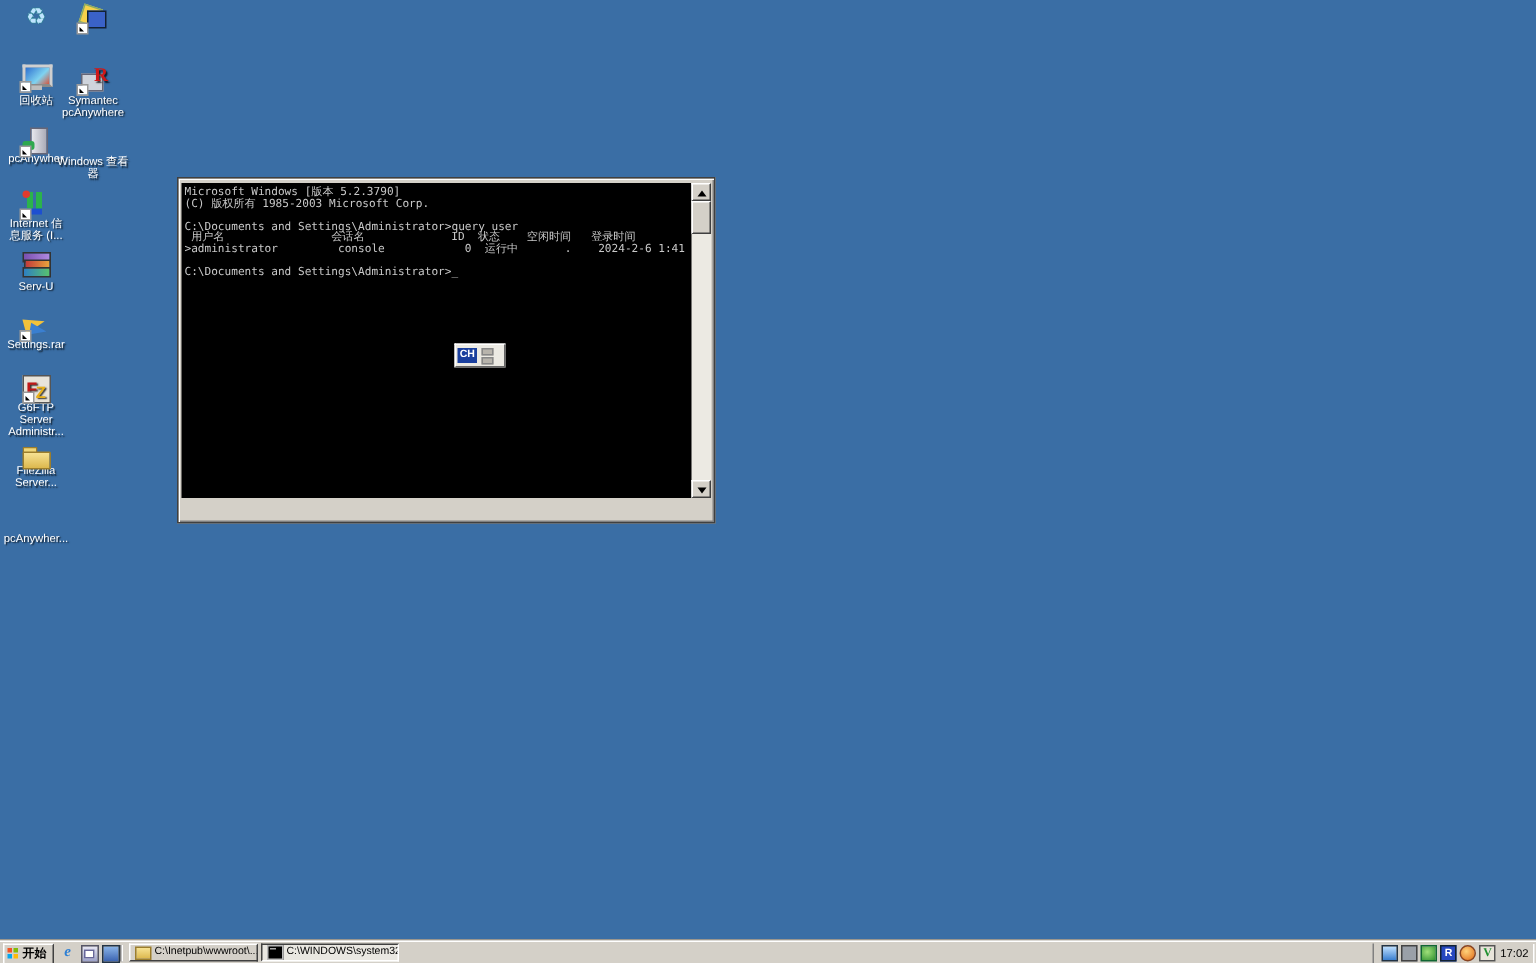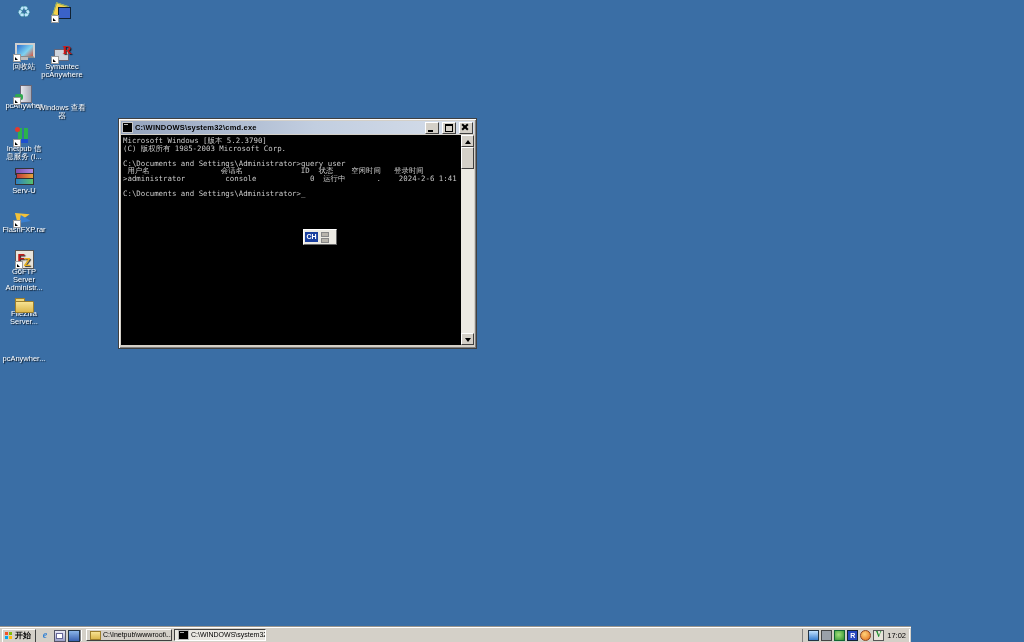--- a/index.html
+++ b/index.html
@@ -66,21 +66,21 @@
     border:1px solid;border-color:#fff #404040 #404040 #fff;box-sizing:border-box;}
 
   
   .lang-bar{position:absolute;left:303px;top:229px;width:30px;height:14px;background:#ECEAE3;
     border:1px solid;border-color:#fff #666 #666 #fff;display:flex;align-items:center;padding:0 1px;gap:1px;box-sizing:content-box;z-index:5;}
   .ime-badge{width:13px;height:10px;background:#1a3f9e;color:#fff;font:bold 7px/10px "Liberation Sans",sans-serif;text-align:center;}
   .ime-opts{display:flex;flex-direction:column;gap:1px;margin-left:2px;}
   .ime-opts i{display:block;width:6px;height:3px;background:#b8b4ac;border:1px solid #888;}
 
   
-  .taskbar{position:absolute;left:0;bottom:0;width:911px;height:15px;background:#D4D0C8;
+  .taskbar{position:absolute;left:0;bottom:0;width:1024px;height:15px;background:#D4D0C8;
     border-top:1px solid #fff;box-shadow:0 -1px 0 #9a968e;box-sizing:border-box;}
   .start-btn{position:absolute;left:2px;top:1px;height:12px;display:flex;align-items:center;gap:2px;
     padding:0 4px 0 2px;background:#D4D0C8;border:1px solid;border-color:#fff #404040 #404040 #fff;
     font:bold 8px/12px "Liberation Sans",sans-serif;color:#000;}
   .winflag{position:relative;width:8px;height:8px;flex:0 0 auto;}
   .winflag i{position:absolute;width:3px;height:3px;}
   .winflag .r{left:0;top:0;background:#f35325;}.winflag .g{left:4px;top:0;background:#81bc06;}
   .winflag .bl{left:0;top:4px;background:#05a6f0;}.winflag .y{left:4px;top:4px;background:#ffba08;}
   .ql{position:absolute;top:2px;width:10px;height:10px;}
   .ql-ie{left:40px;color:#2d7fd4;font:bold italic 10px/10px "Liberation Serif",serif;text-align:center;}
@@ -142,40 +142,40 @@
       </div>
     <div class="lbl">Windows 查看
 器</div>
   </div>
   <div class="desk-icon" style="left:0;top:84px">
     <div class="art art-iis">
         <span class="tower"></span>
         <span class="hand"></span>
         <span class="sc"></span>
       </div>
-    <div class="lbl">Inetpub 信
+    <div class="lbl">Internet 信
 息服务 (I...</div>
   </div>
   <div class="desk-icon" style="left:0;top:126px">
     <div class="art art-servu">
         <span class="u1"></span>
         <span class="u2"></span>
         <span class="u3"></span>
         <span class="dot"></span>
         <span class="sc"></span>
       </div>
     <div class="lbl">Serv-U</div>
   </div>
   <div class="desk-icon" style="left:0;top:165px">
     <div class="art art-rar">
         <span class="b1"></span>
         <span class="b2"></span>
         <span class="b3"></span>
       </div>
-    <div class="lbl">FlashFXP.rar</div>
+    <div class="lbl">Settings.rar</div>
   </div>
   <div class="desk-icon" style="left:0;top:207px">
     <div class="art art-g6">
         <span class="p1"></span>
         <span class="p2"></span>
         <span class="sc"></span>
       </div>
     <div class="lbl">G6FTP Server
 Administr...</div>
   </div>
@@ -190,27 +190,20 @@
   </div>
   <div class="desk-icon" style="left:0;top:294px">
     <div class="art art-folder">
         <span class="tab"></span>
         <span class="body"></span>
       </div>
     <div class="lbl">pcAnywher...</div>
   </div>
 
   <div class="cmd-window">
-    <div class="title-bar">
-      <span class="cmd-ico"></span>
-      <span class="title-text">C:\WINDOWS\system32\cmd.exe</span>
-      <span class="tb-btn g-min"></span>
-      <span class="tb-btn g-max"></span>
-      <span class="tb-btn g-cls"></span>
-    </div>
     <div class="console">
       <pre class="console-text">Microsoft Windows [版本 5.2.3790]
 (C) 版权所有 1985-2003 Microsoft Corp.
 
 C:\Documents and Settings\Administrator&gt;query user
  用户名                会话名             ID  状态    空闲时间   登录时间
 &gt;administrator         console            0  运行中       .    2024-2-6 1:41
 
 C:\Documents and Settings\Administrator&gt;_</pre>
       <div class="scrollbar">

